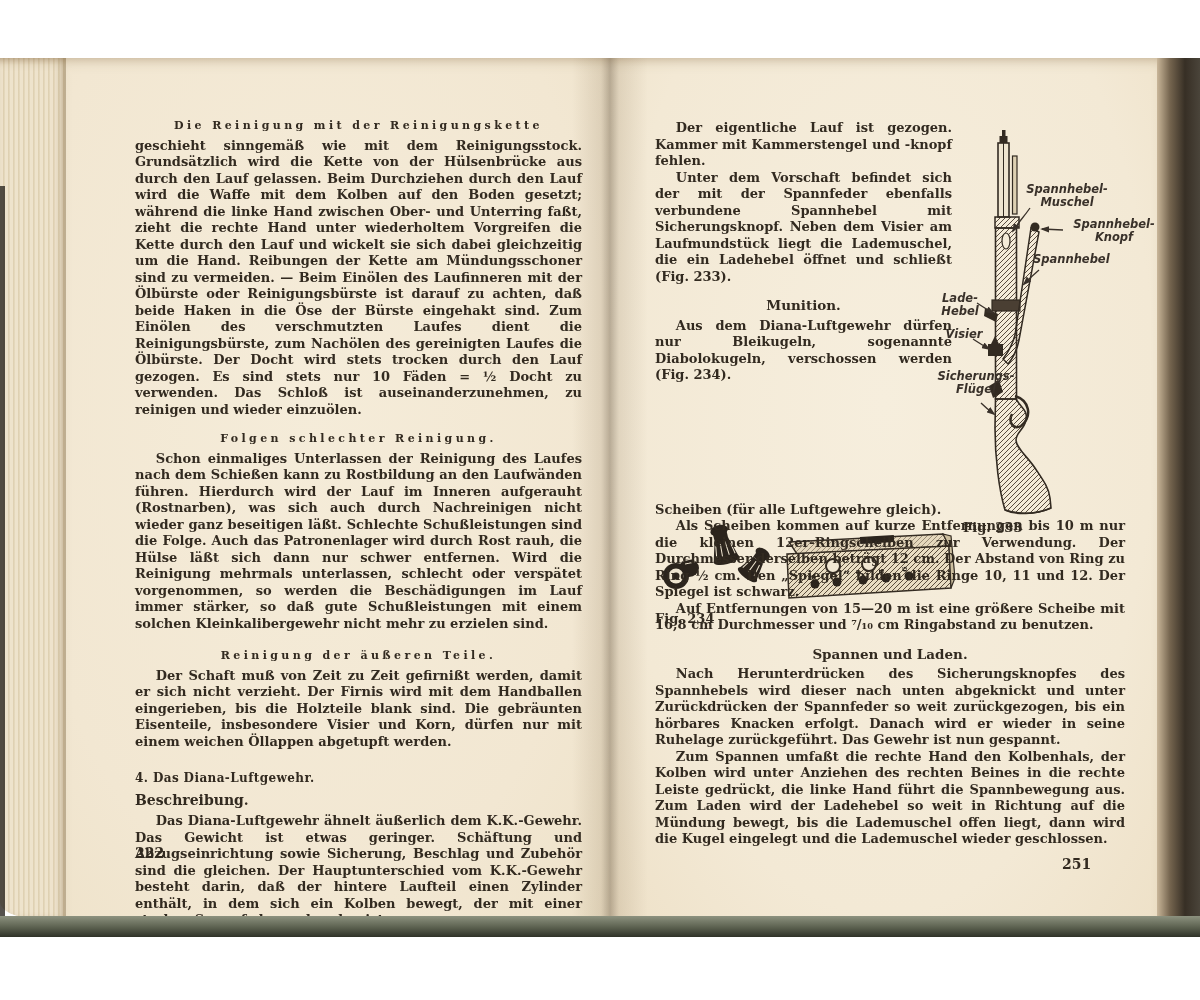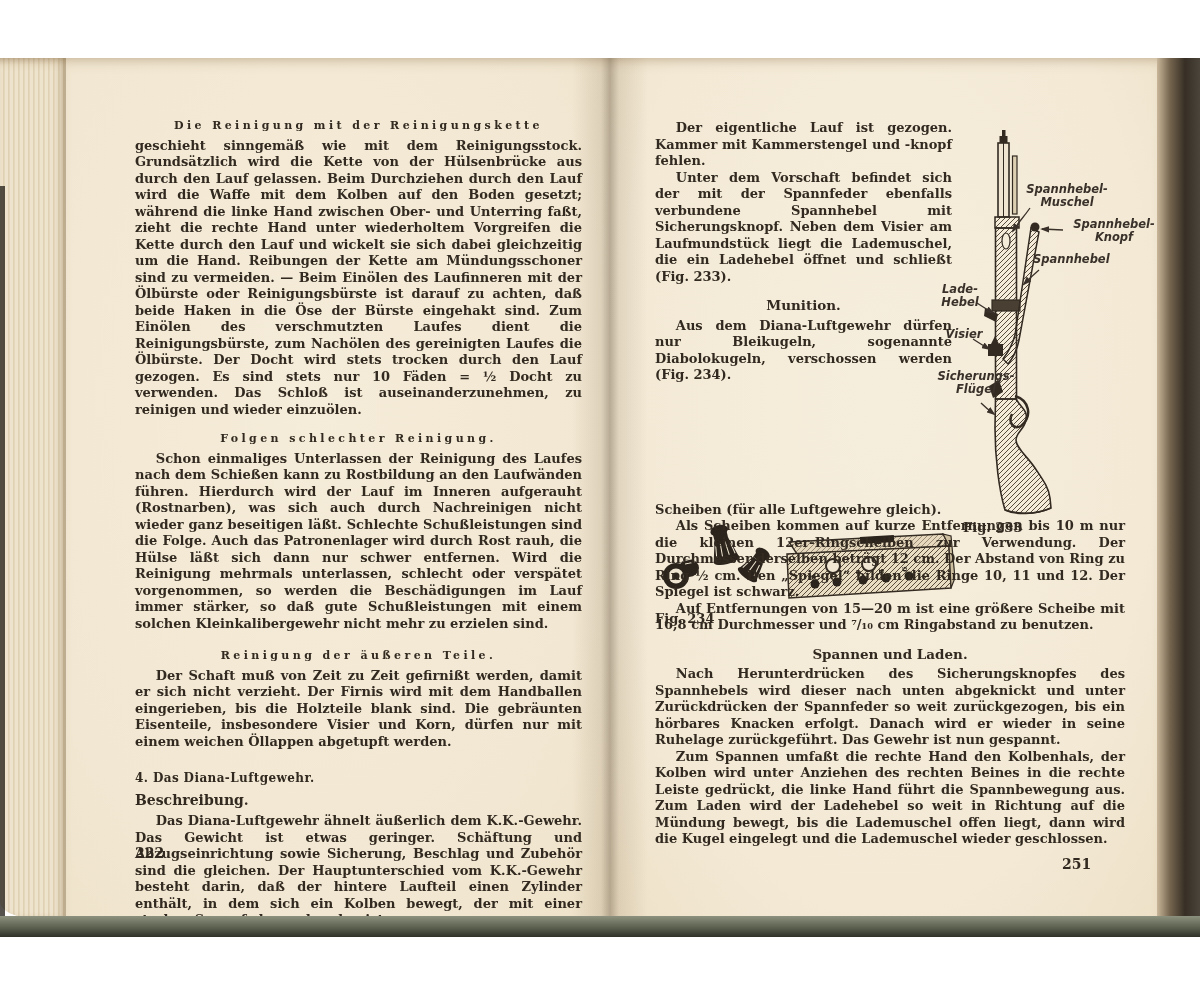--- a/index.html
+++ b/index.html
@@ -195,21 +195,21 @@
         <path d="M95,80 C88,90 82,96 78,103" fill="none" stroke="#39312a" stroke-width="1.3" marker-end="url(#ah)"></path>
         <path d="M128,102 L107,101" fill="none" stroke="#39312a" stroke-width="1.3" marker-end="url(#ah)"></path>
         <path d="M104,142 C97,148 93,152 89,156" fill="none" stroke="#39312a" stroke-width="1.3" marker-end="url(#ah)"></path>
         <path d="M42,175 C48,179 53,182 58,185" fill="none" stroke="#39312a" stroke-width="1.3" marker-end="url(#ah)"></path>
         <path d="M38,211 C44,215 49,218 54,221" fill="none" stroke="#39312a" stroke-width="1.3" marker-end="url(#ah)"></path>
         <path d="M46,275 C50,279 55,283 59,286" fill="none" stroke="#39312a" stroke-width="1.3" marker-end="url(#ah)"></path>
       </svg>
       <div class="flabel" style="left:80px;top:47px;width:104px;margin-top:8px;">Spannhebel-Muschel</div>
       <div class="flabel" style="left:104px;top:90px;width:110px;margin-left:20px;">Spannhebel-Knopf</div>
       <div class="flabel" style="left:98px;top:125px;width:110px;text-align:left;">Spannhebel</div>
-      <div class="flabel" style="left:2px;top:155px;width:46px;">Lade-Hebel</div>
+      <div class="flabel" style="left:2px;top:164px;width:46px;">Lade-Hebel</div>
       <div class="flabel" style="left:6px;top:200px;width:46px;">Visier</div>
       <div class="flabel" style="left:0px;top:242px;width:82px;">Sicherungs-Flügel</div>
       <div class="fig-caption fig233-caption">Fig. 233</div>
     </div>
 
     <div class="pagenum pagenum-right">251</div>
   </div>
 
   <div class="gutter"></div>
   <div class="right-edge"></div>

